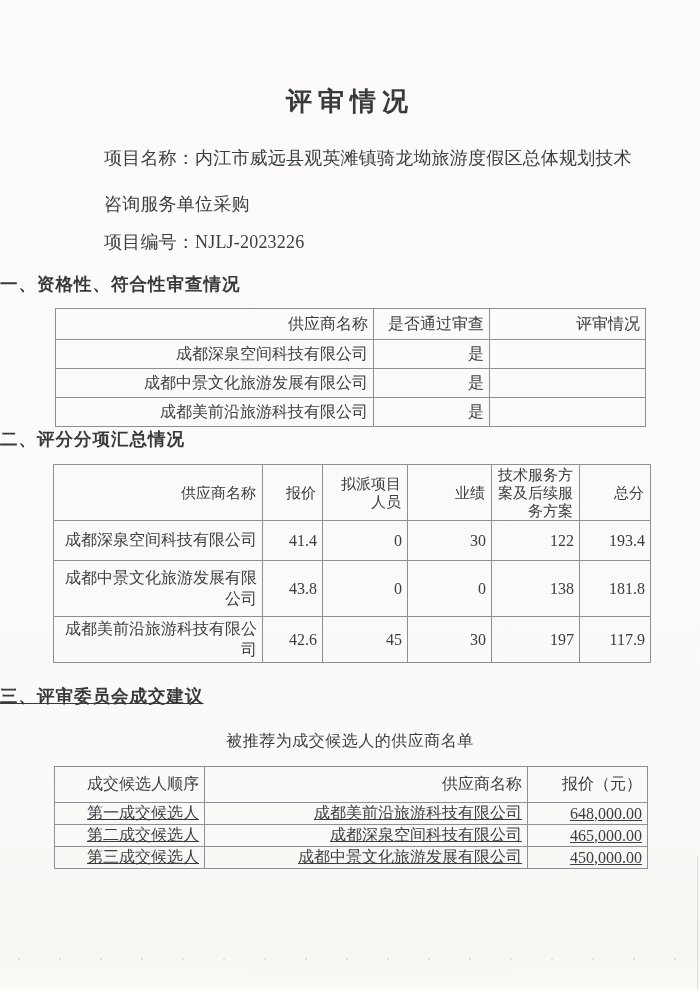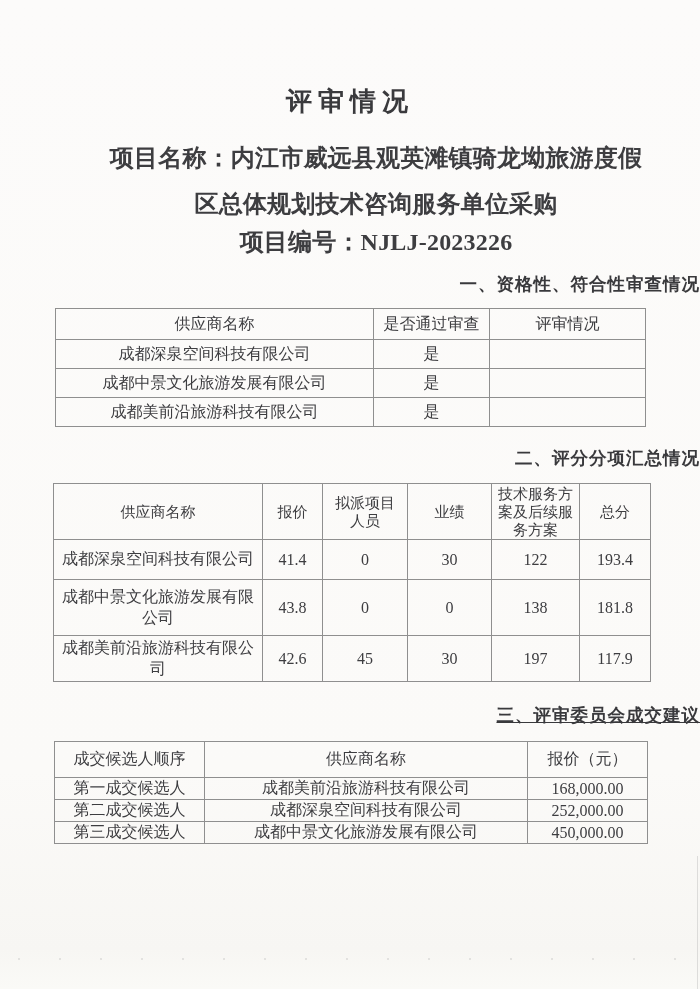--- a/index.html
+++ b/index.html
@@ -22,78 +22,77 @@
     padding-top: 84px;
     text-align: center;
     font-size: 26px;
     font-weight: 700;
     letter-spacing: 6px;
     color: #3a3a3d;
   }
   .meta {
     margin: 16px 52px 0 104px;
     width: 544px;
-    font-size: 24px;
-    font-weight: 700;
+    font-size: 18px;
+    font-weight: 400;
     letter-spacing: 0.2px;
-    text-align: center;
   }
   .meta .project-name {
     line-height: 46px;
   }
   .meta .project-number {
     line-height: 30px;
   }
   .sec-heading {
     margin: 0;
-    text-align: right;
+    text-align: left;
     font-size: 17.5px;
     font-weight: 700;
     letter-spacing: 1px;
     color: #39393c;
   }
   .sec-heading.h1 { margin-top: 15px; }
-  .sec-heading.h2 { margin-top: 19px; }
+  .sec-heading.h2 { }
   .sec-heading.h3 { margin-top: 21px; text-decoration: underline; }
   .sub-heading {
     margin-top: 23px;
     text-align: center;
     font-size: 16px;
     font-weight: 400;
     letter-spacing: 0.5px;
   }
   table {
     border-collapse: collapse;
     table-layout: fixed;
     font-size: 16px;
     color: #3d3d40;
   }
   th, td {
     border: 1px solid #8f8f8f;
-    text-align: center;
+    text-align: right;
     vertical-align: middle;
     font-weight: 400;
     padding: 0 5px;
     overflow: hidden;
   }
   
   .t1 { margin: 12px 0 0 55px; width: 590px; }
   .t1 thead tr { height: 31px; }
   .t1 tbody tr { height: 29px; }
   
   .t2 { margin: 13px 0 0 53px; width: 597px; }
   .t2 thead tr { height: 56px; }
   .t2 thead th { font-size: 15px; line-height: 18px; padding: 0 6px; }
   .t2 tbody tr:nth-child(1) { height: 40px; }
   .t2 tbody tr:nth-child(2) { height: 56px; }
   .t2 tbody tr:nth-child(3) { height: 46px; }
   
   .t3 { margin: 14px 8px 0 54px; width: 593px; }
   .t3 thead tr { height: 36px; }
-  .t3 tbody tr { height: 19px; }
+  .t3 tbody tr { height: 19px; text-decoration: underline; }
   
   .scan-speckles {
     position: absolute;
     left: 18px;
     top: 958px;
     width: 660px;
     height: 2px;
     background: repeating-linear-gradient(90deg,
       rgba(150,150,150,0.22) 0 2px, transparent 2px 41px);
     pointer-events: none;
@@ -195,43 +194,44 @@
           <td>42.6</td>
           <td>45</td>
           <td>30</td>
           <td>197</td>
           <td>117.9</td>
         </tr>
       </tbody>
   </table>
 
   <div class="sec-heading h3">三、评审委员会成交建议</div>
+  <div class="sub-heading">被推荐为成交候选人的供应商名单</div>
   <table class="t3">
     <colgroup>
         <col style="width:150px">
         <col style="width:323px">
         <col style="width:120px">
       </colgroup>
     <thead>
         <tr>
           <th>成交候选人顺序</th>
           <th>供应商名称</th>
           <th>报价（元）</th>
         </tr>
       </thead>
     <tbody>
         <tr>
           <td>第一成交候选人</td>
           <td>成都美前沿旅游科技有限公司</td>
-          <td>168,000.00</td>
+          <td>648,000.00</td>
         </tr>
         <tr>
           <td>第二成交候选人</td>
           <td>成都深泉空间科技有限公司</td>
-          <td>252,000.00</td>
+          <td>465,000.00</td>
         </tr>
         <tr>
           <td>第三成交候选人</td>
           <td>成都中景文化旅游发展有限公司</td>
           <td>450,000.00</td>
         </tr>
       </tbody>
   </table>
 
   <div class="scan-speckles"></div>

